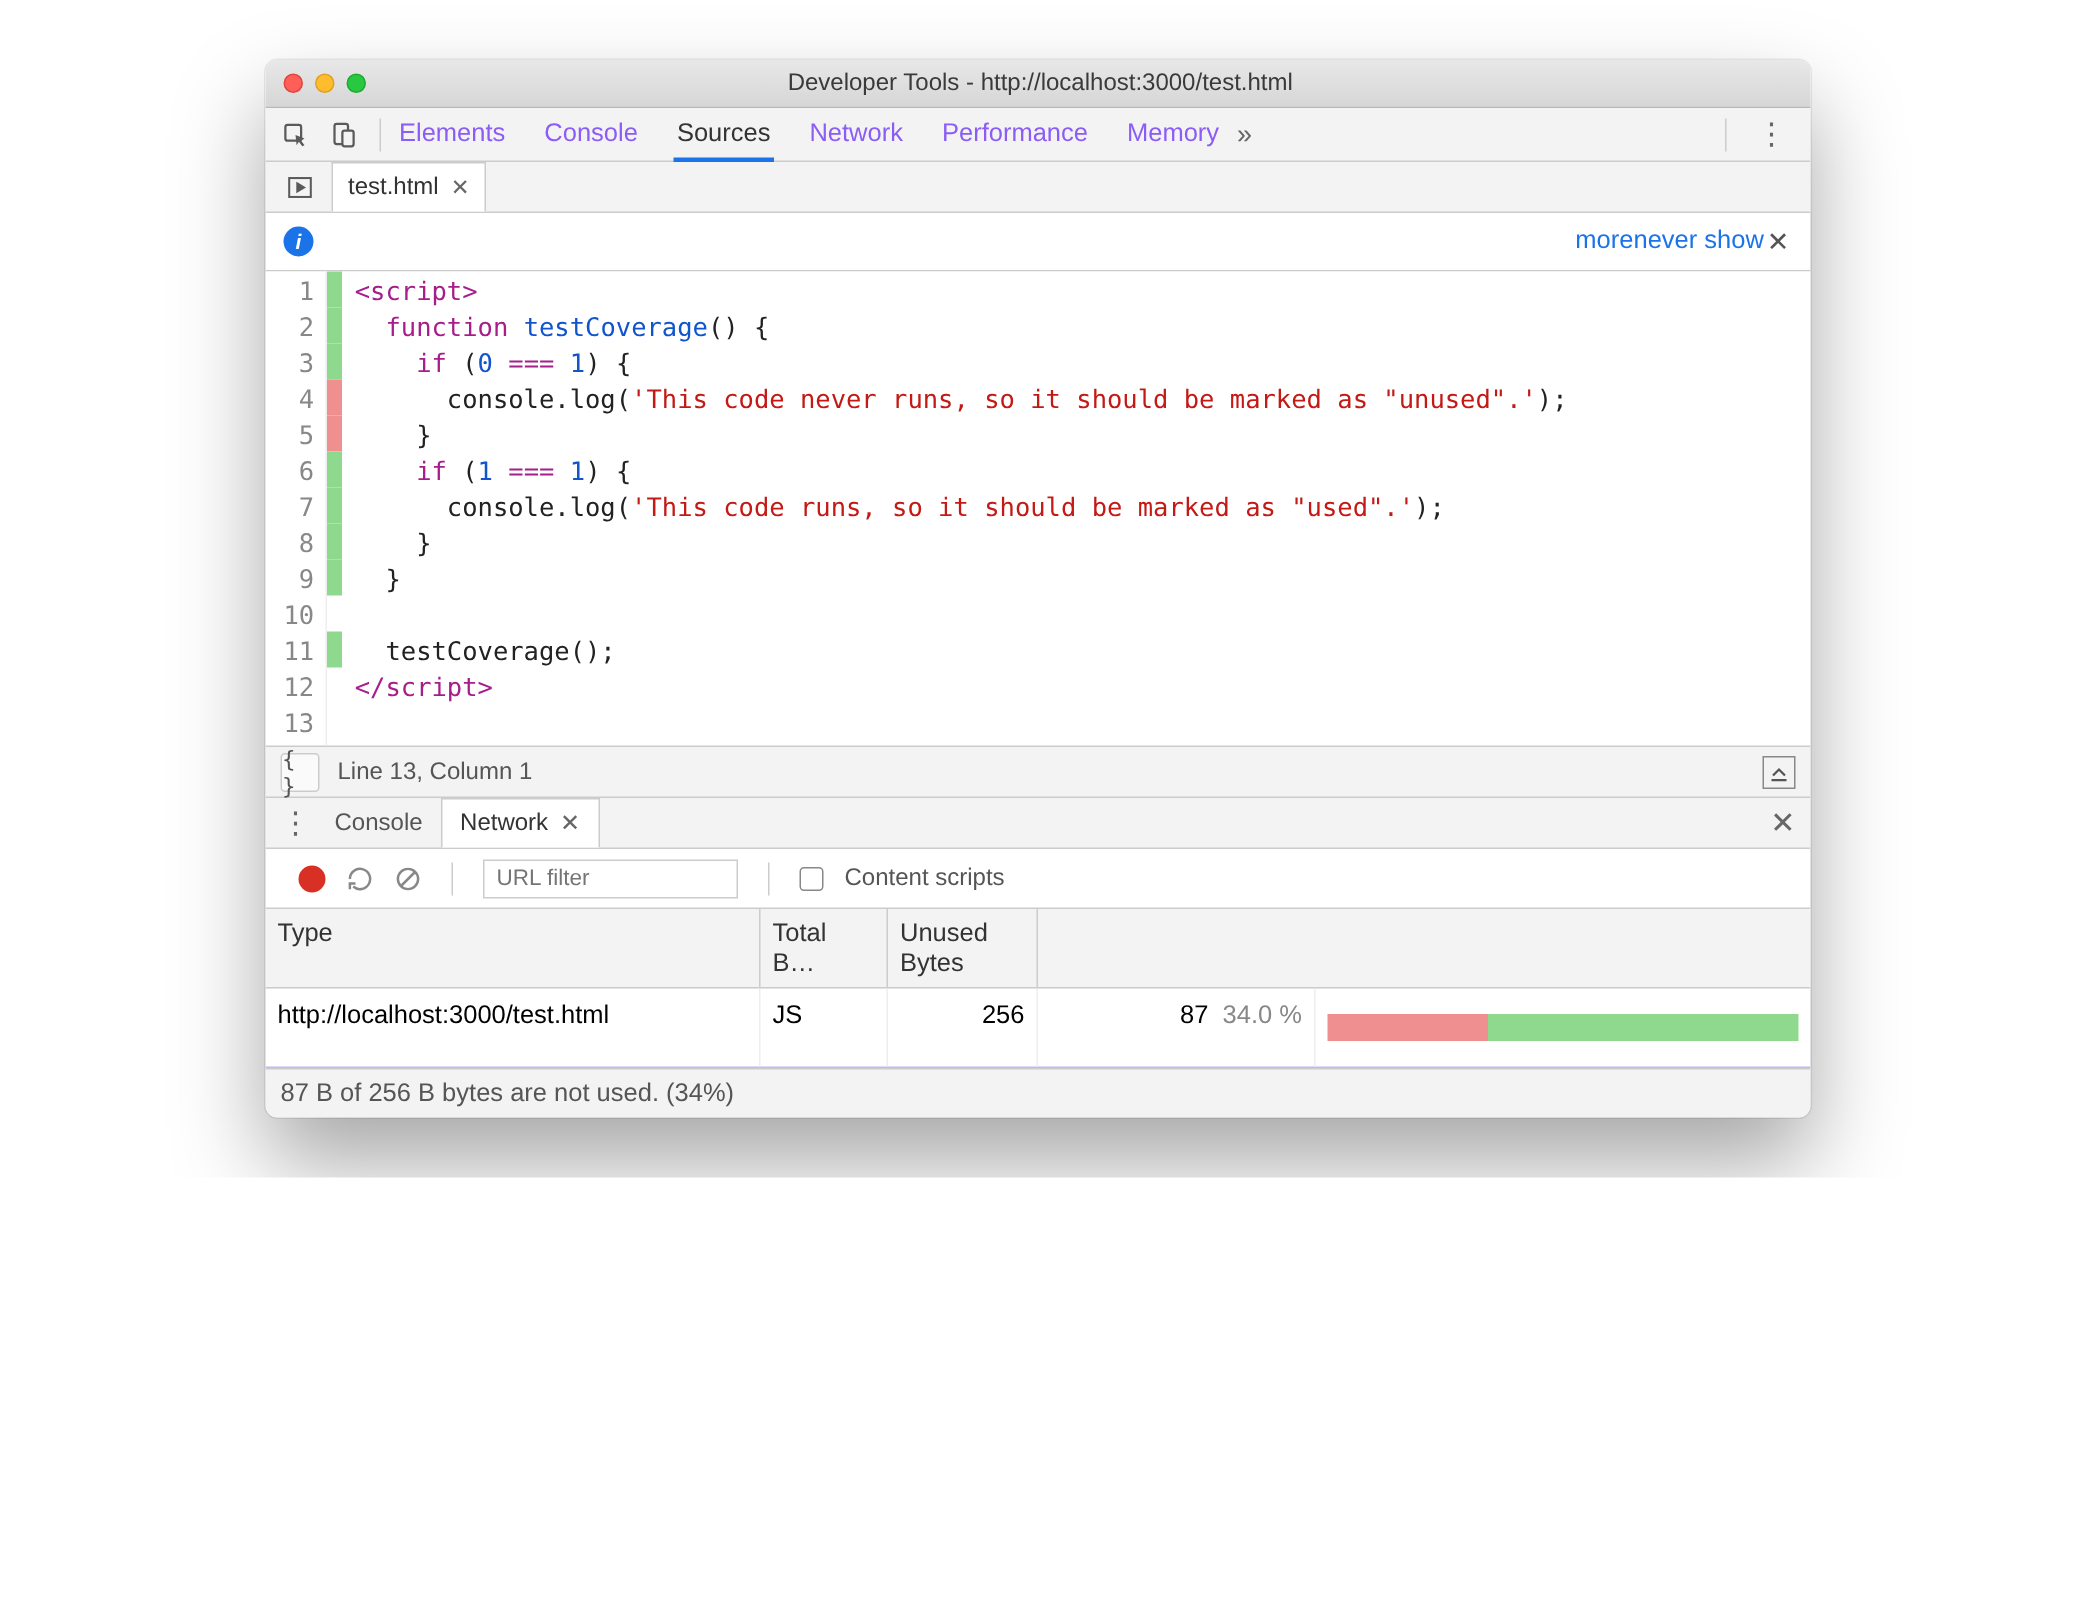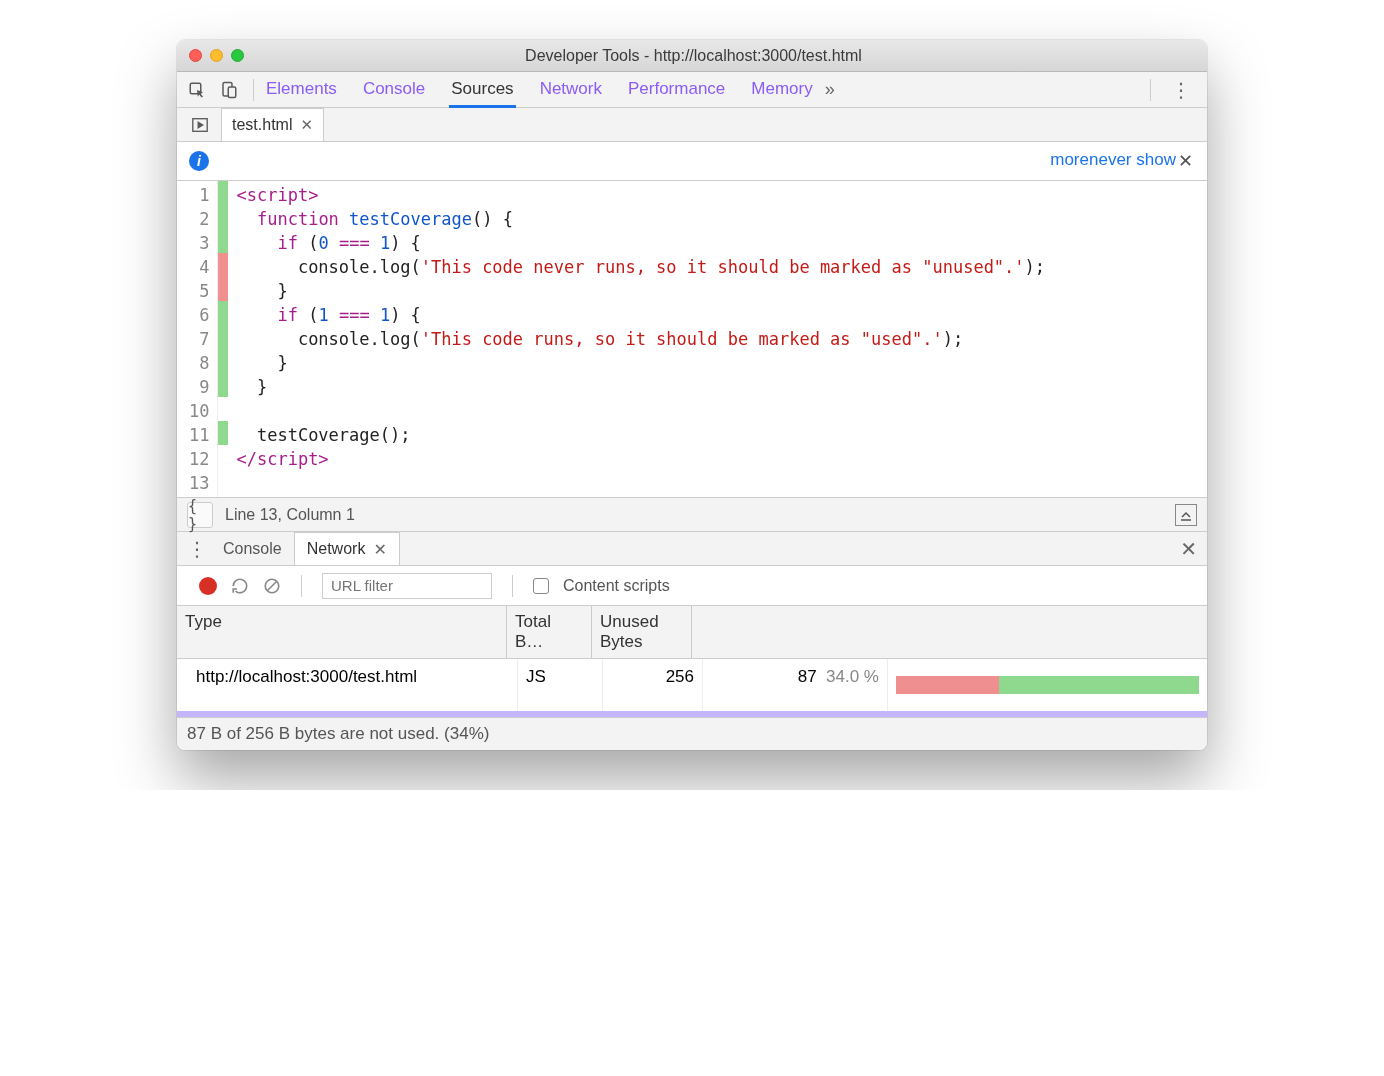--- a/index.html
+++ b/index.html
@@ -181,22 +181,21 @@
     grid-template-columns: 330px 85px 100px 185px 1fr;
     background:#f3f3f3;
     border-bottom:1px solid #ccc;
     color:#333;
   }
   .ctable .hdr > div { padding:6px 8px; border-right:1px solid #ccc; }
   .ctable .hdr > div:last-child { border-right:none;}
   .ctable .row {
     display:grid;
     grid-template-columns: 330px 85px 100px 185px 1fr;
-    border-bottom:6px solid #c4b5fd;
-    padding-left:11px;
+    border-bottom:1px solid #c4b5fd;
   }
   .ctable .row > div { padding:8px 8px; border-right:1px solid #eee; min-height:52px;}
   .ctable .row > div:last-child { border-right:none;}
   .tright { text-align:right; }
   .pct { color:#888; }
   .barcell { display:flex; align-items:center; padding-right:10px;}
   .bar { height:18px; width:100%; display:flex; }
   .bar .red { background:#ef8f8f; }
   .bar .green { background:#8fd98f; }
   

